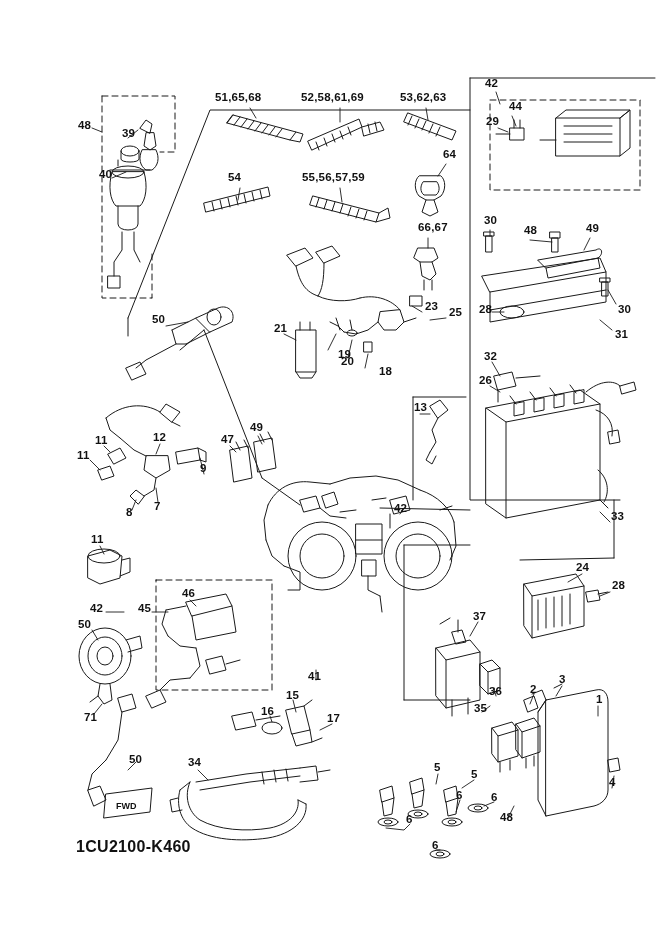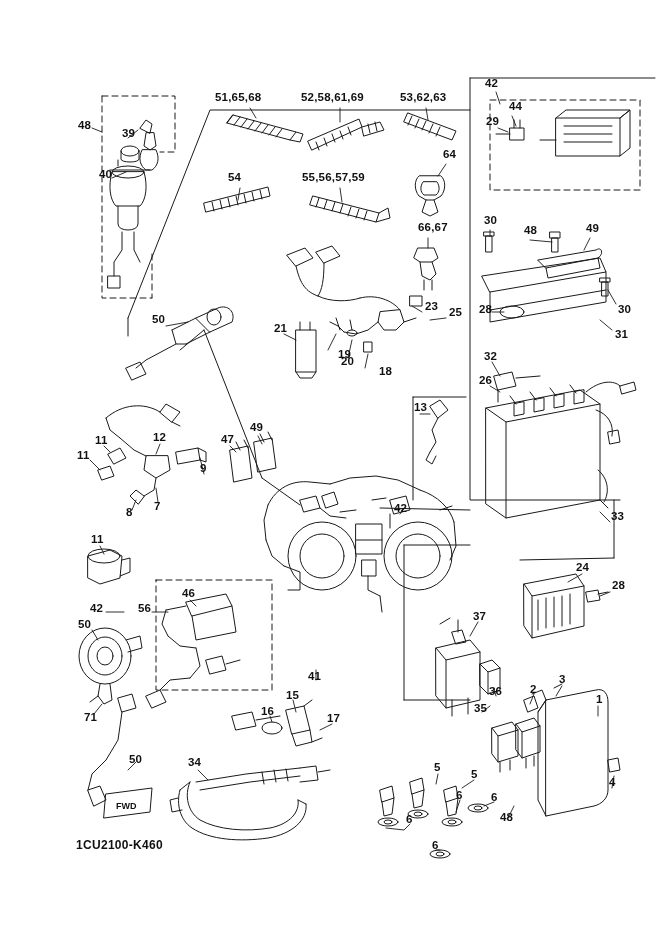--- a/index.html
+++ b/index.html
@@ -30,21 +30,21 @@
     font-size: 11.5px;
     font-weight: 700;
     color: #111111;
     white-space: nowrap;
     line-height: 1;
     letter-spacing: 0.2px;
   }
   .partcode {
     position: absolute;
     font-family: "Liberation Sans", sans-serif;
-    font-size: 12px;
+    font-size: 16px;
     font-weight: 700;
     color: #111111;
     white-space: nowrap;
     letter-spacing: 0.3px;
   }
   .fwd {
     position: absolute;
     font-family: "Liberation Sans", sans-serif;
     font-size: 9px;
     font-weight: 700;
@@ -507,21 +507,21 @@
   <div class="callout" style="left:250px;top:422px">49</div>
   <div class="callout" style="left:200px;top:463px">9</div>
   <div class="callout" style="left:126px;top:507px">8</div>
   <div class="callout" style="left:154px;top:501px">7</div>
   <div class="callout" style="left:394px;top:503px">42</div>
   <div class="callout" style="left:611px;top:511px">33</div>
   <div class="callout" style="left:91px;top:534px">11</div>
   <div class="callout" style="left:576px;top:562px">24</div>
   <div class="callout" style="left:612px;top:580px">28</div>
   <div class="callout" style="left:90px;top:603px">42</div>
-  <div class="callout" style="left:138px;top:603px">56</div>
+  <div class="callout" style="left:138px;top:603px">45</div>
   <div class="callout" style="left:182px;top:588px">46</div>
   <div class="callout" style="left:78px;top:619px">50</div>
   <div class="callout" style="left:473px;top:611px">37</div>
   <div class="callout" style="left:84px;top:712px">71</div>
   <div class="callout" style="left:308px;top:671px">41</div>
   <div class="callout" style="left:286px;top:690px">15</div>
   <div class="callout" style="left:261px;top:706px">16</div>
   <div class="callout" style="left:327px;top:713px">17</div>
   <div class="callout" style="left:489px;top:686px">36</div>
   <div class="callout" style="left:530px;top:684px">2</div>

